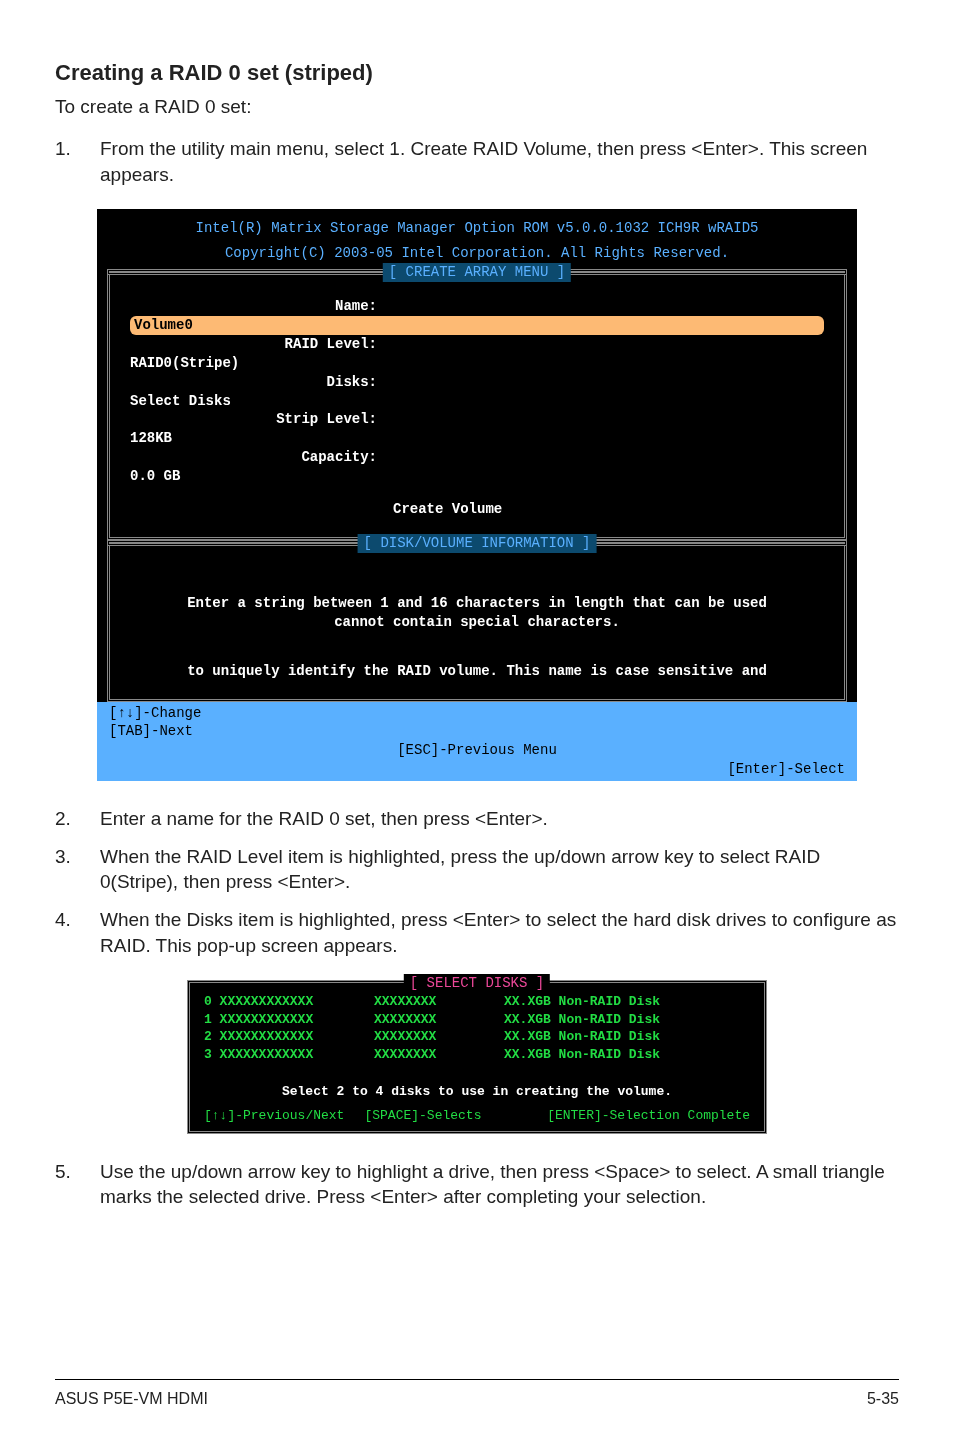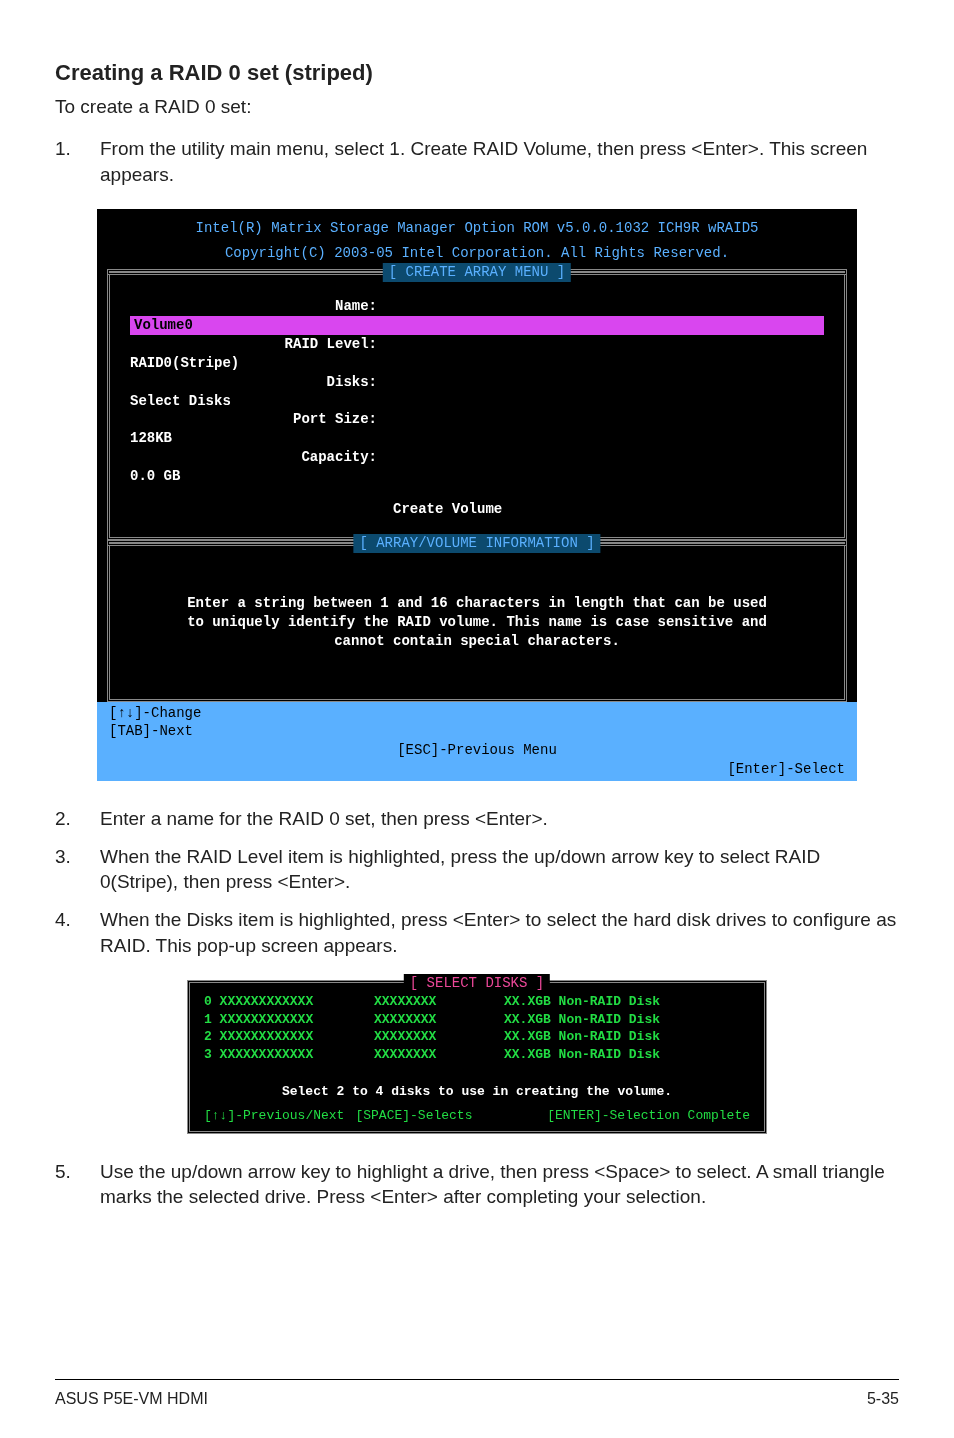--- a/index.html
+++ b/index.html
@@ -64,21 +64,21 @@
     border-left: 3px double #888;
     border-right: 3px double #888;
     border-bottom: 3px double #888;
     margin: 0 10px;
     padding: 12px 20px 18px 20px;
   }
   .term-box.top { border-top: none; padding-top: 22px; }
   .field-row { display: flex; flex-direction: column; }
   .field-row .k { width: 255px; text-align: right; padding-right: 8px; color: #fff; font-weight: bold; }
   .field-row .v { color: #fff; font-weight: bold; }
-  .field-row .v.hl { background: #d946ef; color: #000; padding: 0 4px; }
+  .field-row .v.hl { background: #fdba74; color: #000; padding: 0 4px; border-radius: 6px; }
   .create-row { text-align: left; padding-left: 263px; margin-top: 14px; font-weight: bold; }
   .info-text { color: #fff; text-align: center; font-weight: bold; margin-top: 26px; }
   .term-footer {
     background: #5ab0ff;
     color: #000;
     display: flex;
     padding: 2px 12px;
     font-weight: normal;
     font-size: 14px;
     flex-direction: column;
@@ -100,21 +100,21 @@
     top: -9px; left: 50%; transform: translateX(-50%);
     background:#000; color:#ec4899; padding:0 6px;
   }
   .disk-head, .disk-row { display:flex; font-weight:bold; font-size:13px; }
   .disk-head { color:#a8a800; border-bottom: 1px solid #555; padding-bottom:2px; margin-bottom:2px;}
   .disk-row  { color:#22dd44; }
   .c1 { width: 170px; }
   .c2 { width: 130px; }
   .c3 { flex:1; }
   .sel-msg { color:#fff; text-align:center; margin-top:20px; font-weight:bold; font-size:13px;}
-  .sel-foot { color:#22dd44; font-size:13px; padding-top:6px; display:flex; gap:11px;}
+  .sel-foot { color:#22dd44; font-size:13px; padding-top:6px; display:flex; gap:20px;}
   .sel-foot span:nth-child(1){flex:0 0 auto;}
   .sel-foot span:nth-child(2){flex:0 0 auto;}
   .sel-foot span:nth-child(3){flex:1; text-align:right;}
 
   .page-footer {
     margin-top: auto;
     border-top: 1px solid #000;
     padding-top: 10px;
     display: flex;
     justify-content: space-between;
@@ -148,39 +148,39 @@
     </div>
     <div class="field-row">
       <div class="k">RAID Level:</div>
       <div class="v">RAID0(Stripe)</div>
     </div>
     <div class="field-row">
       <div class="k">Disks:</div>
       <div class="v">Select Disks</div>
     </div>
     <div class="field-row">
-      <div class="k">Port Size:</div>
+      <div class="k">Strip Level:</div>
       <div class="v">128KB</div>
     </div>
     <div class="field-row">
       <div class="k">Capacity:</div>
       <div class="v">0.0   GB</div>
     </div>
     <div class="create-row">Create Volume</div>
   </div>
 
   <div class="term-banner-wrap">
     <div class="term-banner">
-      <span class="label">[ ARRAY/VOLUME INFORMATION ]</span>
+      <span class="label">[ DISK/VOLUME INFORMATION ]</span>
     </div>
   </div>
   <div class="term-box top">
     <div class="info-text">Enter a string between 1 and 16 characters in length that can be used</div>
+    <div class="info-text" style="margin-top:0; margin-bottom:30px">cannot contain special characters.</div>
     <div class="info-text" style="margin-top:0">to uniquely identify the RAID volume. This name is case sensitive and</div>
-    <div class="info-text" style="margin-top:0; margin-bottom:30px">cannot contain special characters.</div>
   </div>
 
   <div class="term-footer">
     <span>[↑↓]-Change</span>
     <span>[TAB]-Next</span>
     <span>[ESC]-Previous Menu</span>
     <span>[Enter]-Select</span>
   </div>
 </div>
 

